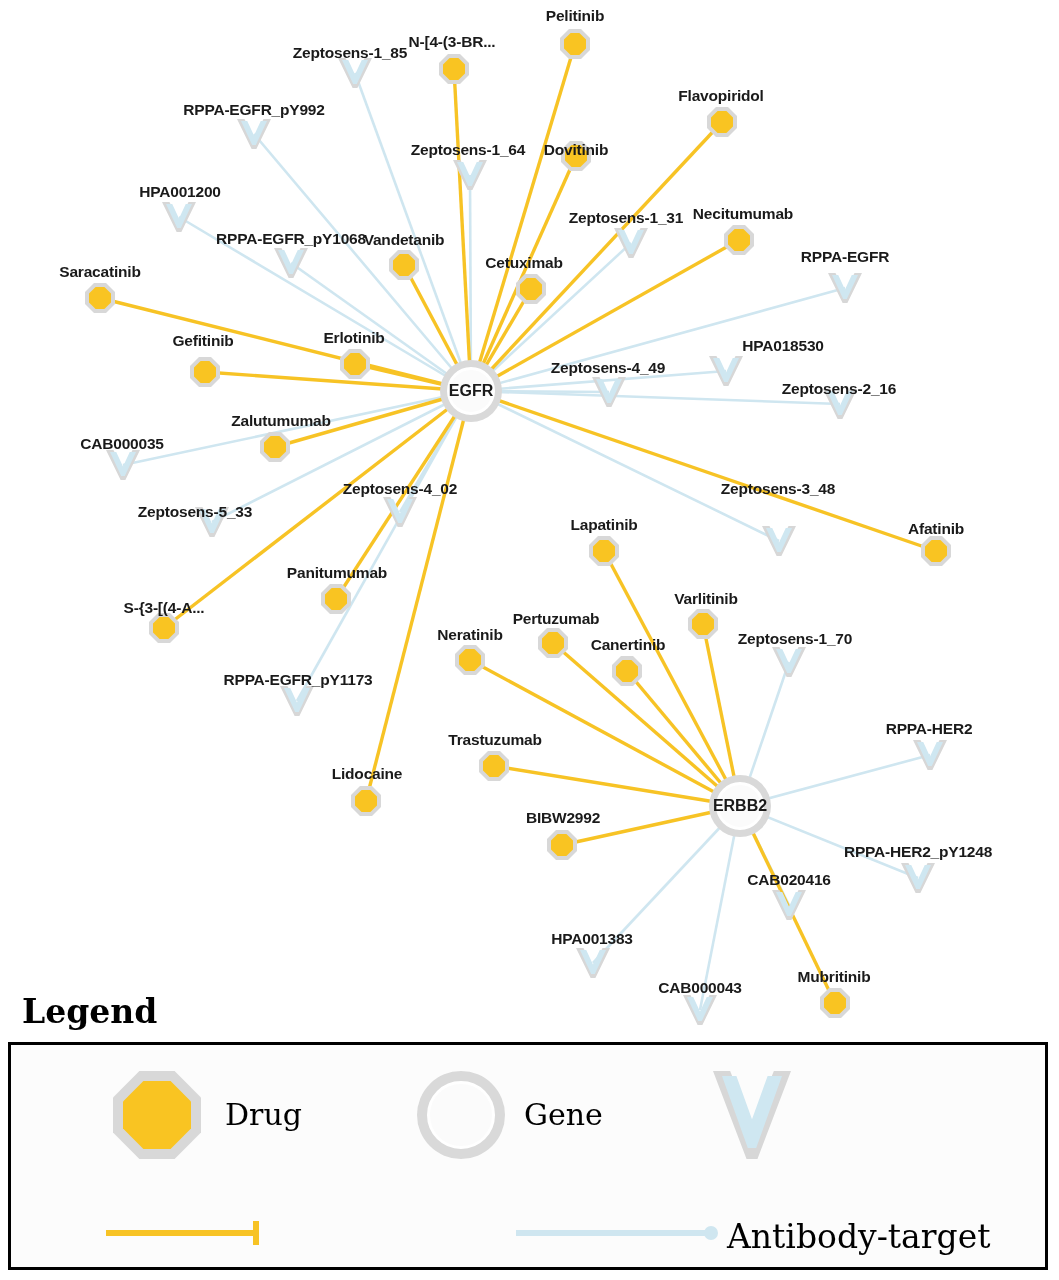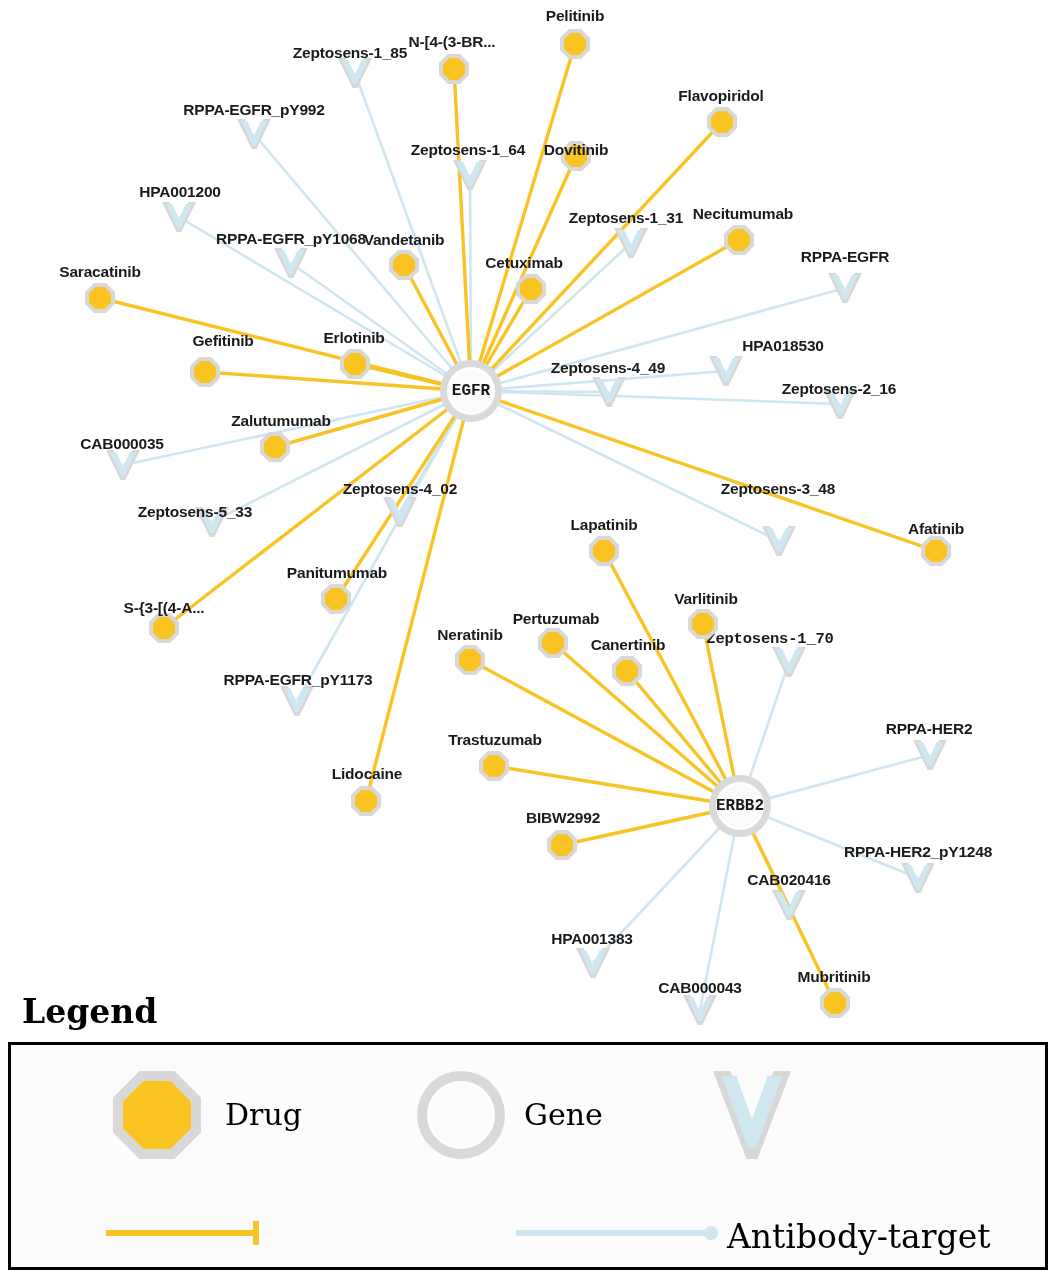--- a/index.html
+++ b/index.html
@@ -79,21 +79,20 @@
     border: 3px solid #ffffff;
     box-sizing: border-box;
   }
   .gene-label {
     position: absolute;
     transform: translate(-50%, -50%);
     font-weight: bold;
     font-size: 16px;
     color: #1a1a1a;
     white-space: nowrap;
-    font-family: Liberation Mono, monospace;
   }
   
   .antibody {
     width: 34px;
     height: 30px;
   }
   .antibody .abhalo {
     position: absolute;
     left: 0; top: 0;
     width: 34px; height: 30px;
@@ -299,21 +298,21 @@
     <div class="node-label" style="left: 195px; top: 512px;">Zeptosens-5_33</div>
     <div class="node antibody" style="left: 779px; top: 541px;">
       <div class="abhalo"></div>
       <div class="abcore"></div>
     </div>
     <div class="node-label" style="left: 778px; top: 489px;">Zeptosens-3_48</div>
     <div class="node antibody" style="left: 789px; top: 662px;">
       <div class="abhalo"></div>
       <div class="abcore"></div>
     </div>
-    <div class="node-label" style="left: 770px; top: 639px; font-family: Liberation Mono, monospace;">Zeptosens-1_70</div>
+    <div class="node-label" style="left: 795px; top: 639px;">Zeptosens-1_70</div>
     <div class="node antibody" style="left: 297px; top: 701px;">
       <div class="abhalo"></div>
       <div class="abcore"></div>
     </div>
     <div class="node-label" style="left: 298px; top: 680px;">RPPA-EGFR_pY1173</div>
     <div class="node antibody" style="left: 930px; top: 755px;">
       <div class="abhalo"></div>
       <div class="abcore"></div>
     </div>
     <div class="node-label" style="left: 929px; top: 729px;">RPPA-HER2</div>
@@ -379,21 +378,21 @@
     <div class="node-label" style="left: 100px; top: 272px;">Saracatinib</div>
     <div class="node drug" style="left: 355px; top: 364px;">
       <div class="halo"></div>
       <div class="core"></div>
     </div>
     <div class="node-label" style="left: 354px; top: 338px;">Erlotinib</div>
     <div class="node drug" style="left: 205px; top: 372px;">
       <div class="halo"></div>
       <div class="core"></div>
     </div>
-    <div class="node-label" style="left: 203px; top: 341px; margin-left: 20px;">Gefitinib</div>
+    <div class="node-label" style="left: 203px; top: 341px;">Gefitinib</div>
     <div class="node drug" style="left: 275px; top: 447px;">
       <div class="halo"></div>
       <div class="core"></div>
     </div>
     <div class="node-label" style="left: 281px; top: 421px;">Zalutumumab</div>
     <div class="node drug" style="left: 936px; top: 551px;">
       <div class="halo"></div>
       <div class="core"></div>
     </div>
     <div class="node-label" style="left: 936px; top: 529px;">Afatinib</div>

